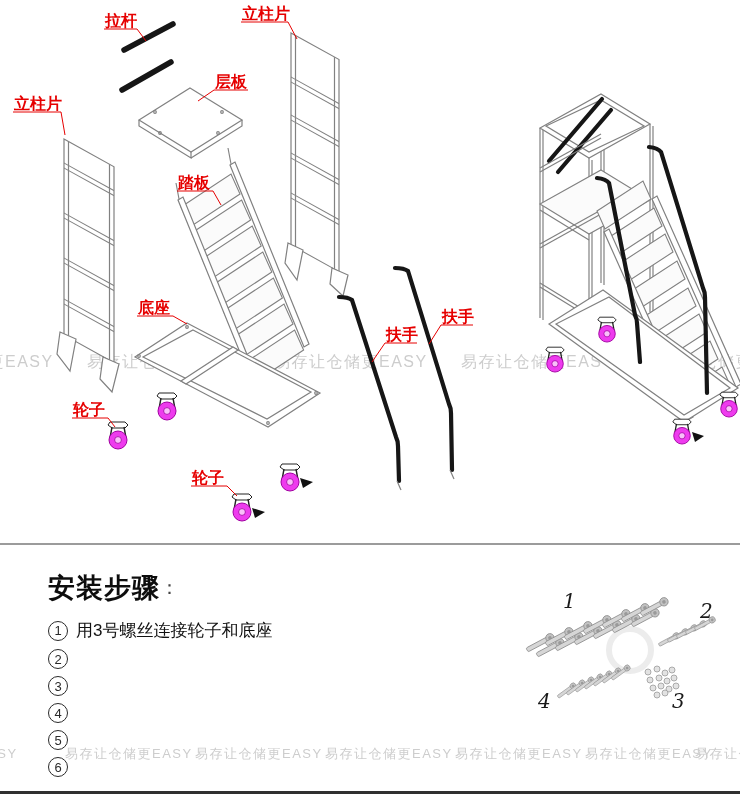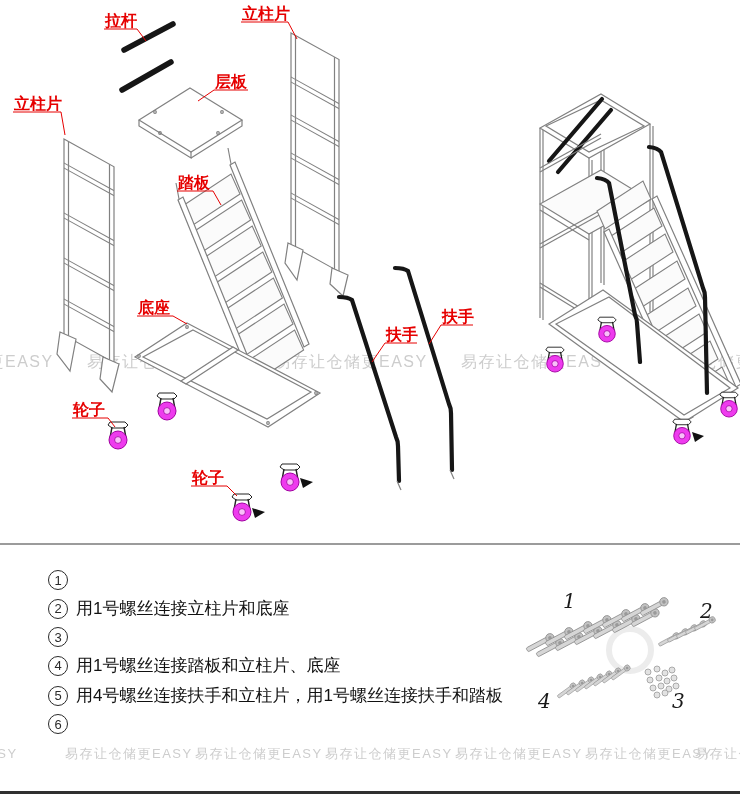--- a/index.html
+++ b/index.html
@@ -311,38 +311,37 @@
     </g>
     <text class="gnum" x="563" y="608">1</text>
     <text class="gnum" x="700" y="618">2</text>
     <text class="gnum" x="672" y="708">3</text>
     <text class="gnum" x="538" y="708">4</text>
   </svg>
 
   <div class="divider-top"></div>
 
   <div class="steps">
+    <h2><span>安装步骤</span><span class="colon">：</span></h2>
     <ol>
       <li>
         <span class="cnum">1</span>
+        <span>用3号螺丝连接轮子和底座</span>
       </li>
       <li>
         <span class="cnum">2</span>
-        <span>用1号螺丝连接立柱片和底座</span>
       </li>
       <li>
         <span class="cnum">3</span>
       </li>
       <li>
         <span class="cnum">4</span>
-        <span>用1号螺丝连接踏板和立柱片、底座</span>
       </li>
       <li>
         <span class="cnum">5</span>
-        <span>用4号螺丝连接扶手和立柱片，用1号螺丝连接扶手和踏板</span>
       </li>
       <li>
         <span class="cnum">6</span>
       </li>
     </ol>
   </div>
 
   <div class="divider-bottom"></div>
 </div>
 

